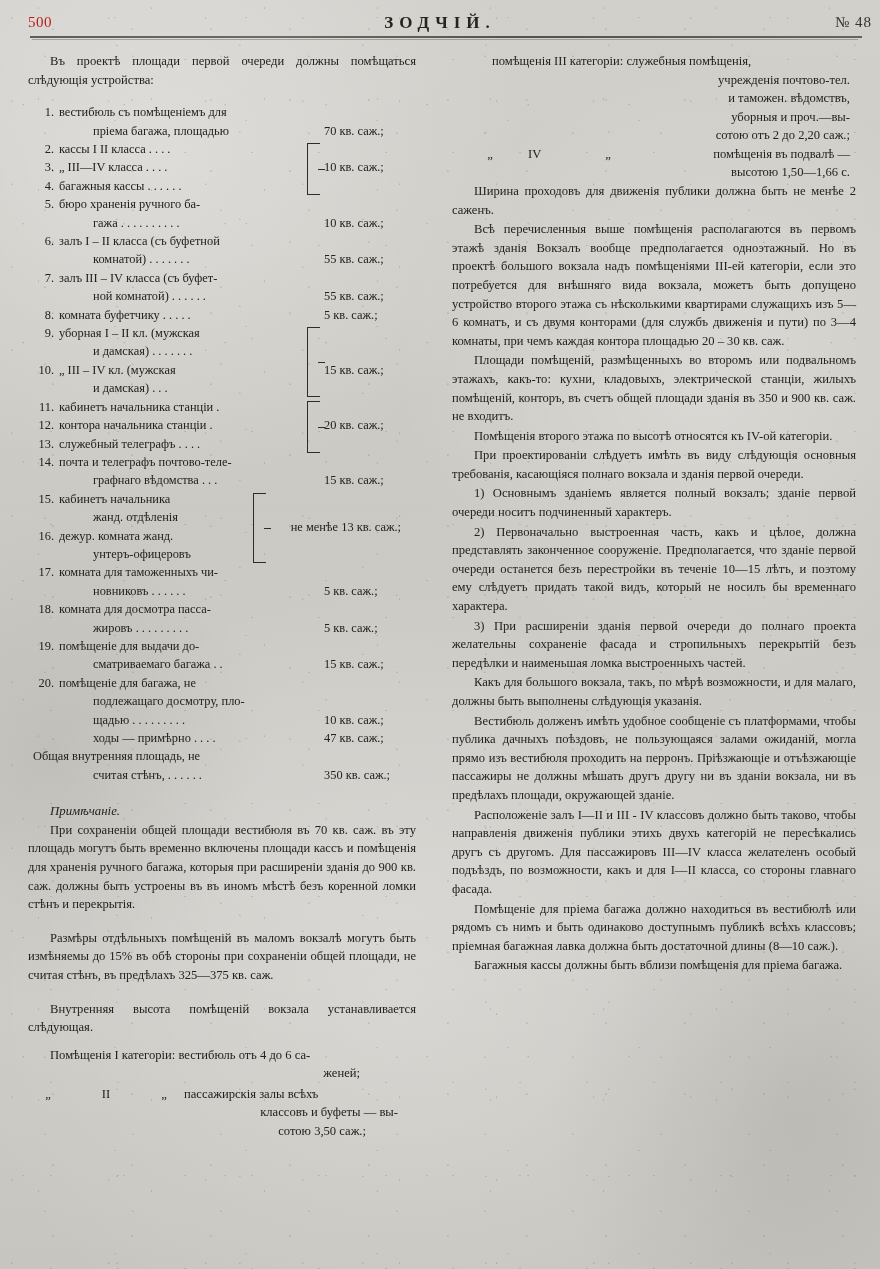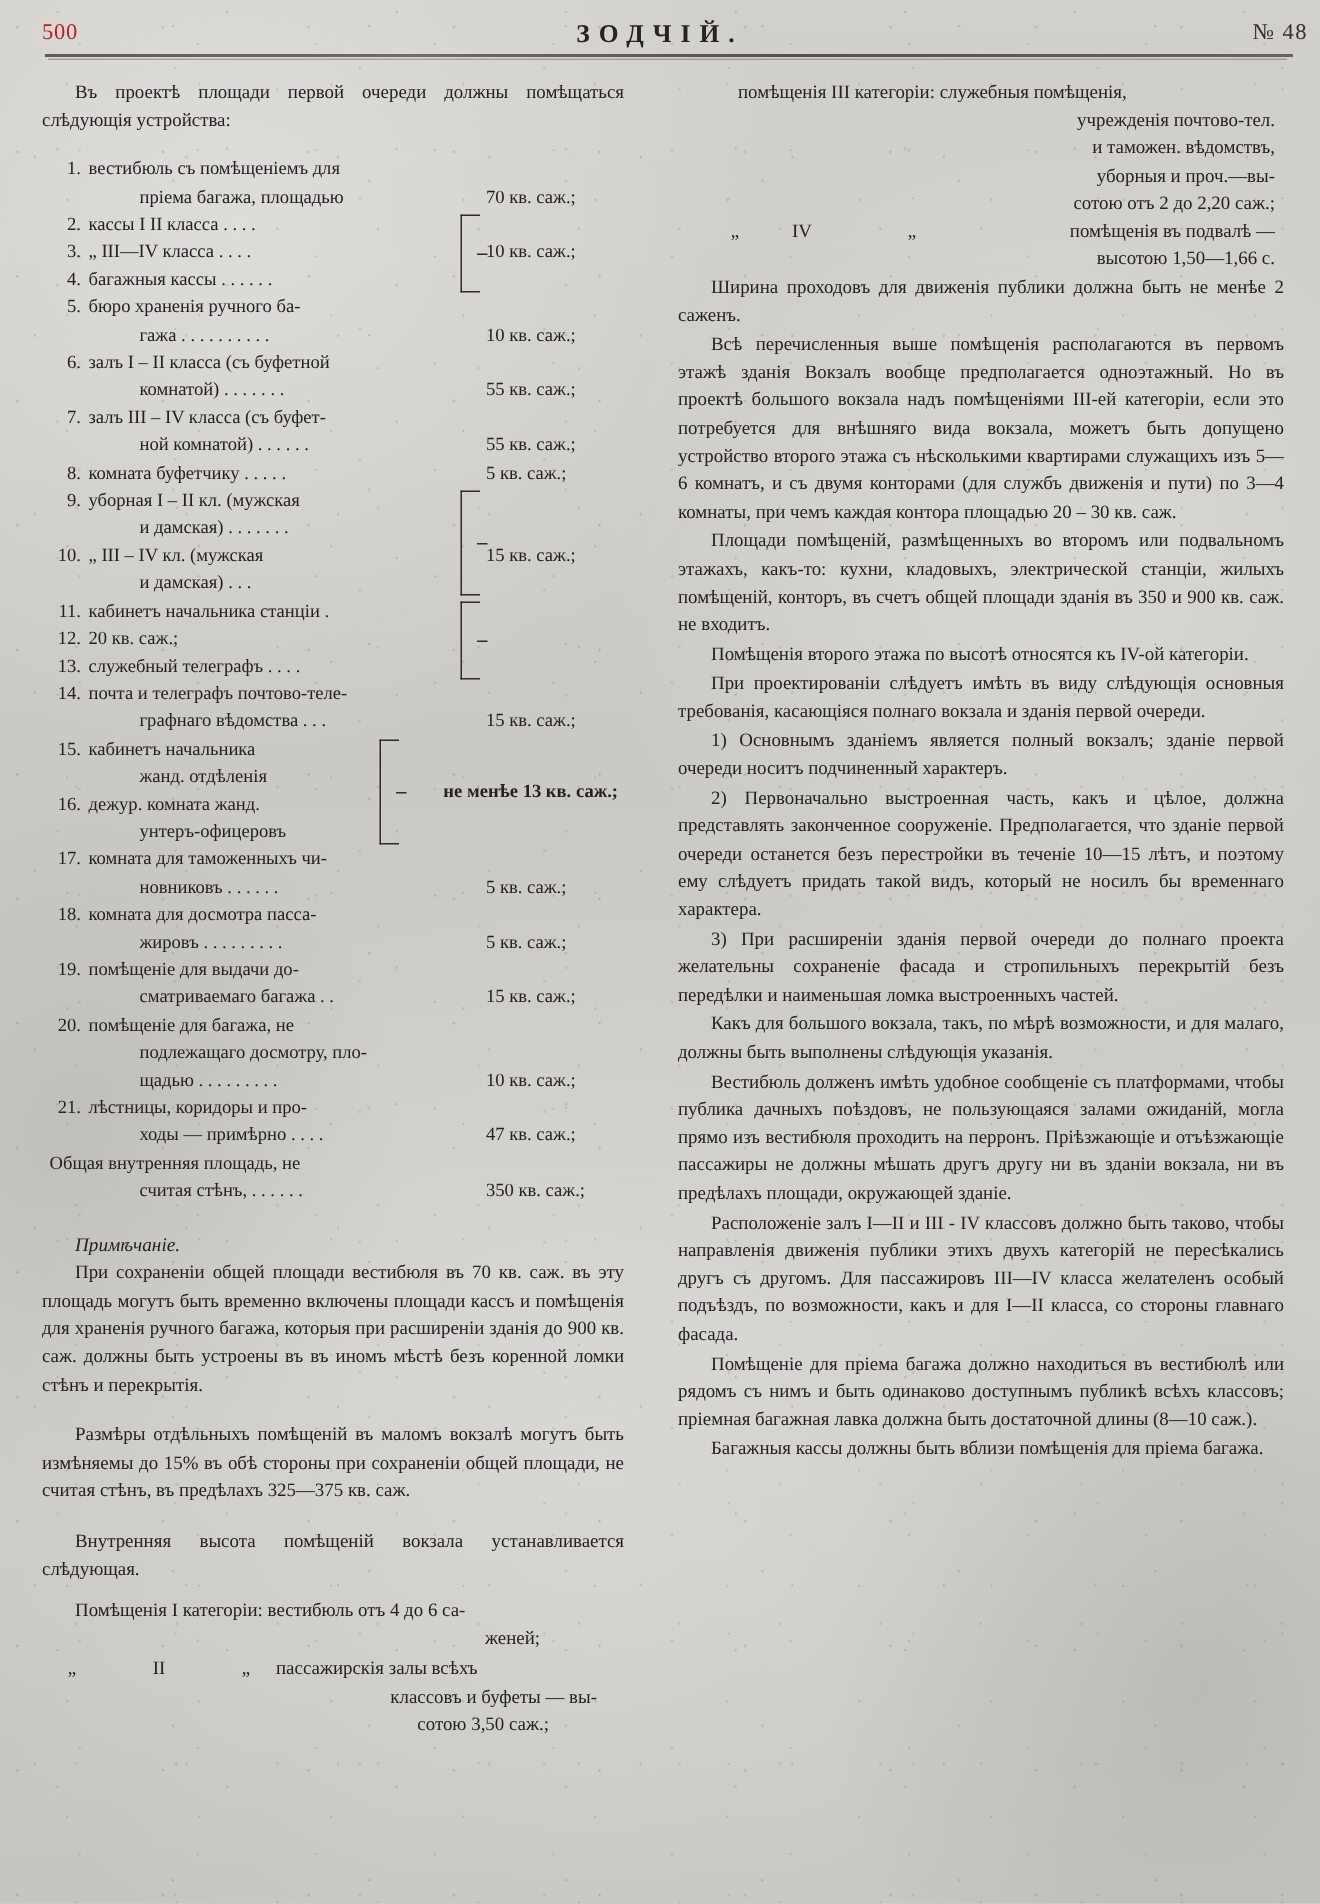--- a/index.html
+++ b/index.html
@@ -240,20 +240,21 @@
 
       <div class="group" style="position:relative;">
         <div class="brace" style="top:3px;height:50px;right:96px;"></div>
         <div class="li">
             <span class="num">11.</span>
             <span class="txt">кабинетъ начальника станціи .</span>
             <span class="amt"></span>
           </div>
         <div class="li">
             <span class="num">12.</span>
+            <span class="txt">контора начальника станціи .</span>
             <span class="amt">20 кв. саж.;</span>
           </div>
         <div class="li">
             <span class="num">13.</span>
             <span class="txt">служебный телеграфъ . . . .</span>
             <span class="amt"></span>
           </div>
       </div>
 
       <div class="li">
@@ -262,21 +263,21 @@
           <span class="amt"></span>
         </div>
       <div class="li cont">
           <span class="num"></span>
           <span class="txt indent1">графнаго вѣдомства   . . .</span>
           <span class="amt">15 кв. саж.;</span>
         </div>
 
       <div class="group" style="position:relative;">
         <div class="brace" style="top:3px;height:68px;right:150px;"></div>
-        <div class="amt-float" style="top:28px;right:4px;width:146px;font-weight:bold;">не менѣе 13 кв. саж.;</div>
+        <div class="amt-float" style="top:28px;right:15px;width:146px;">не менѣе 13 кв. саж.;</div>
         <div class="li">
             <span class="num">15.</span>
             <span class="txt">кабинетъ начальника</span>
             <span class="amt"></span>
           </div>
         <div class="li cont">
             <span class="num"></span>
             <span class="txt indent1">жанд. отдѣленія</span>
             <span class="amt"></span>
           </div>
@@ -334,25 +335,20 @@
           <span class="num"></span>
           <span class="txt indent1">подлежащаго досмотру, пло-</span>
           <span class="amt"></span>
         </div>
       <div class="li cont">
           <span class="num"></span>
           <span class="txt indent1">щадью . . . . . . . . .</span>
           <span class="amt">10 кв. саж.;</span>
         </div>
 
-      <div class="li">
-          <span class="num">21.</span>
-          <span class="txt">лѣстницы, коридоры и про-</span>
-          <span class="amt"></span>
-        </div>
       <div class="li cont">
           <span class="num"></span>
           <span class="txt indent1">ходы — примѣрно   . . . .</span>
           <span class="amt">47 кв. саж.;</span>
         </div>
 
       <div class="li">
           <span class="num"></span>
           <span class="txt" style="margin-left:-26px;">Общая внутренняя площадь, не</span>
           <span class="amt"></span>

